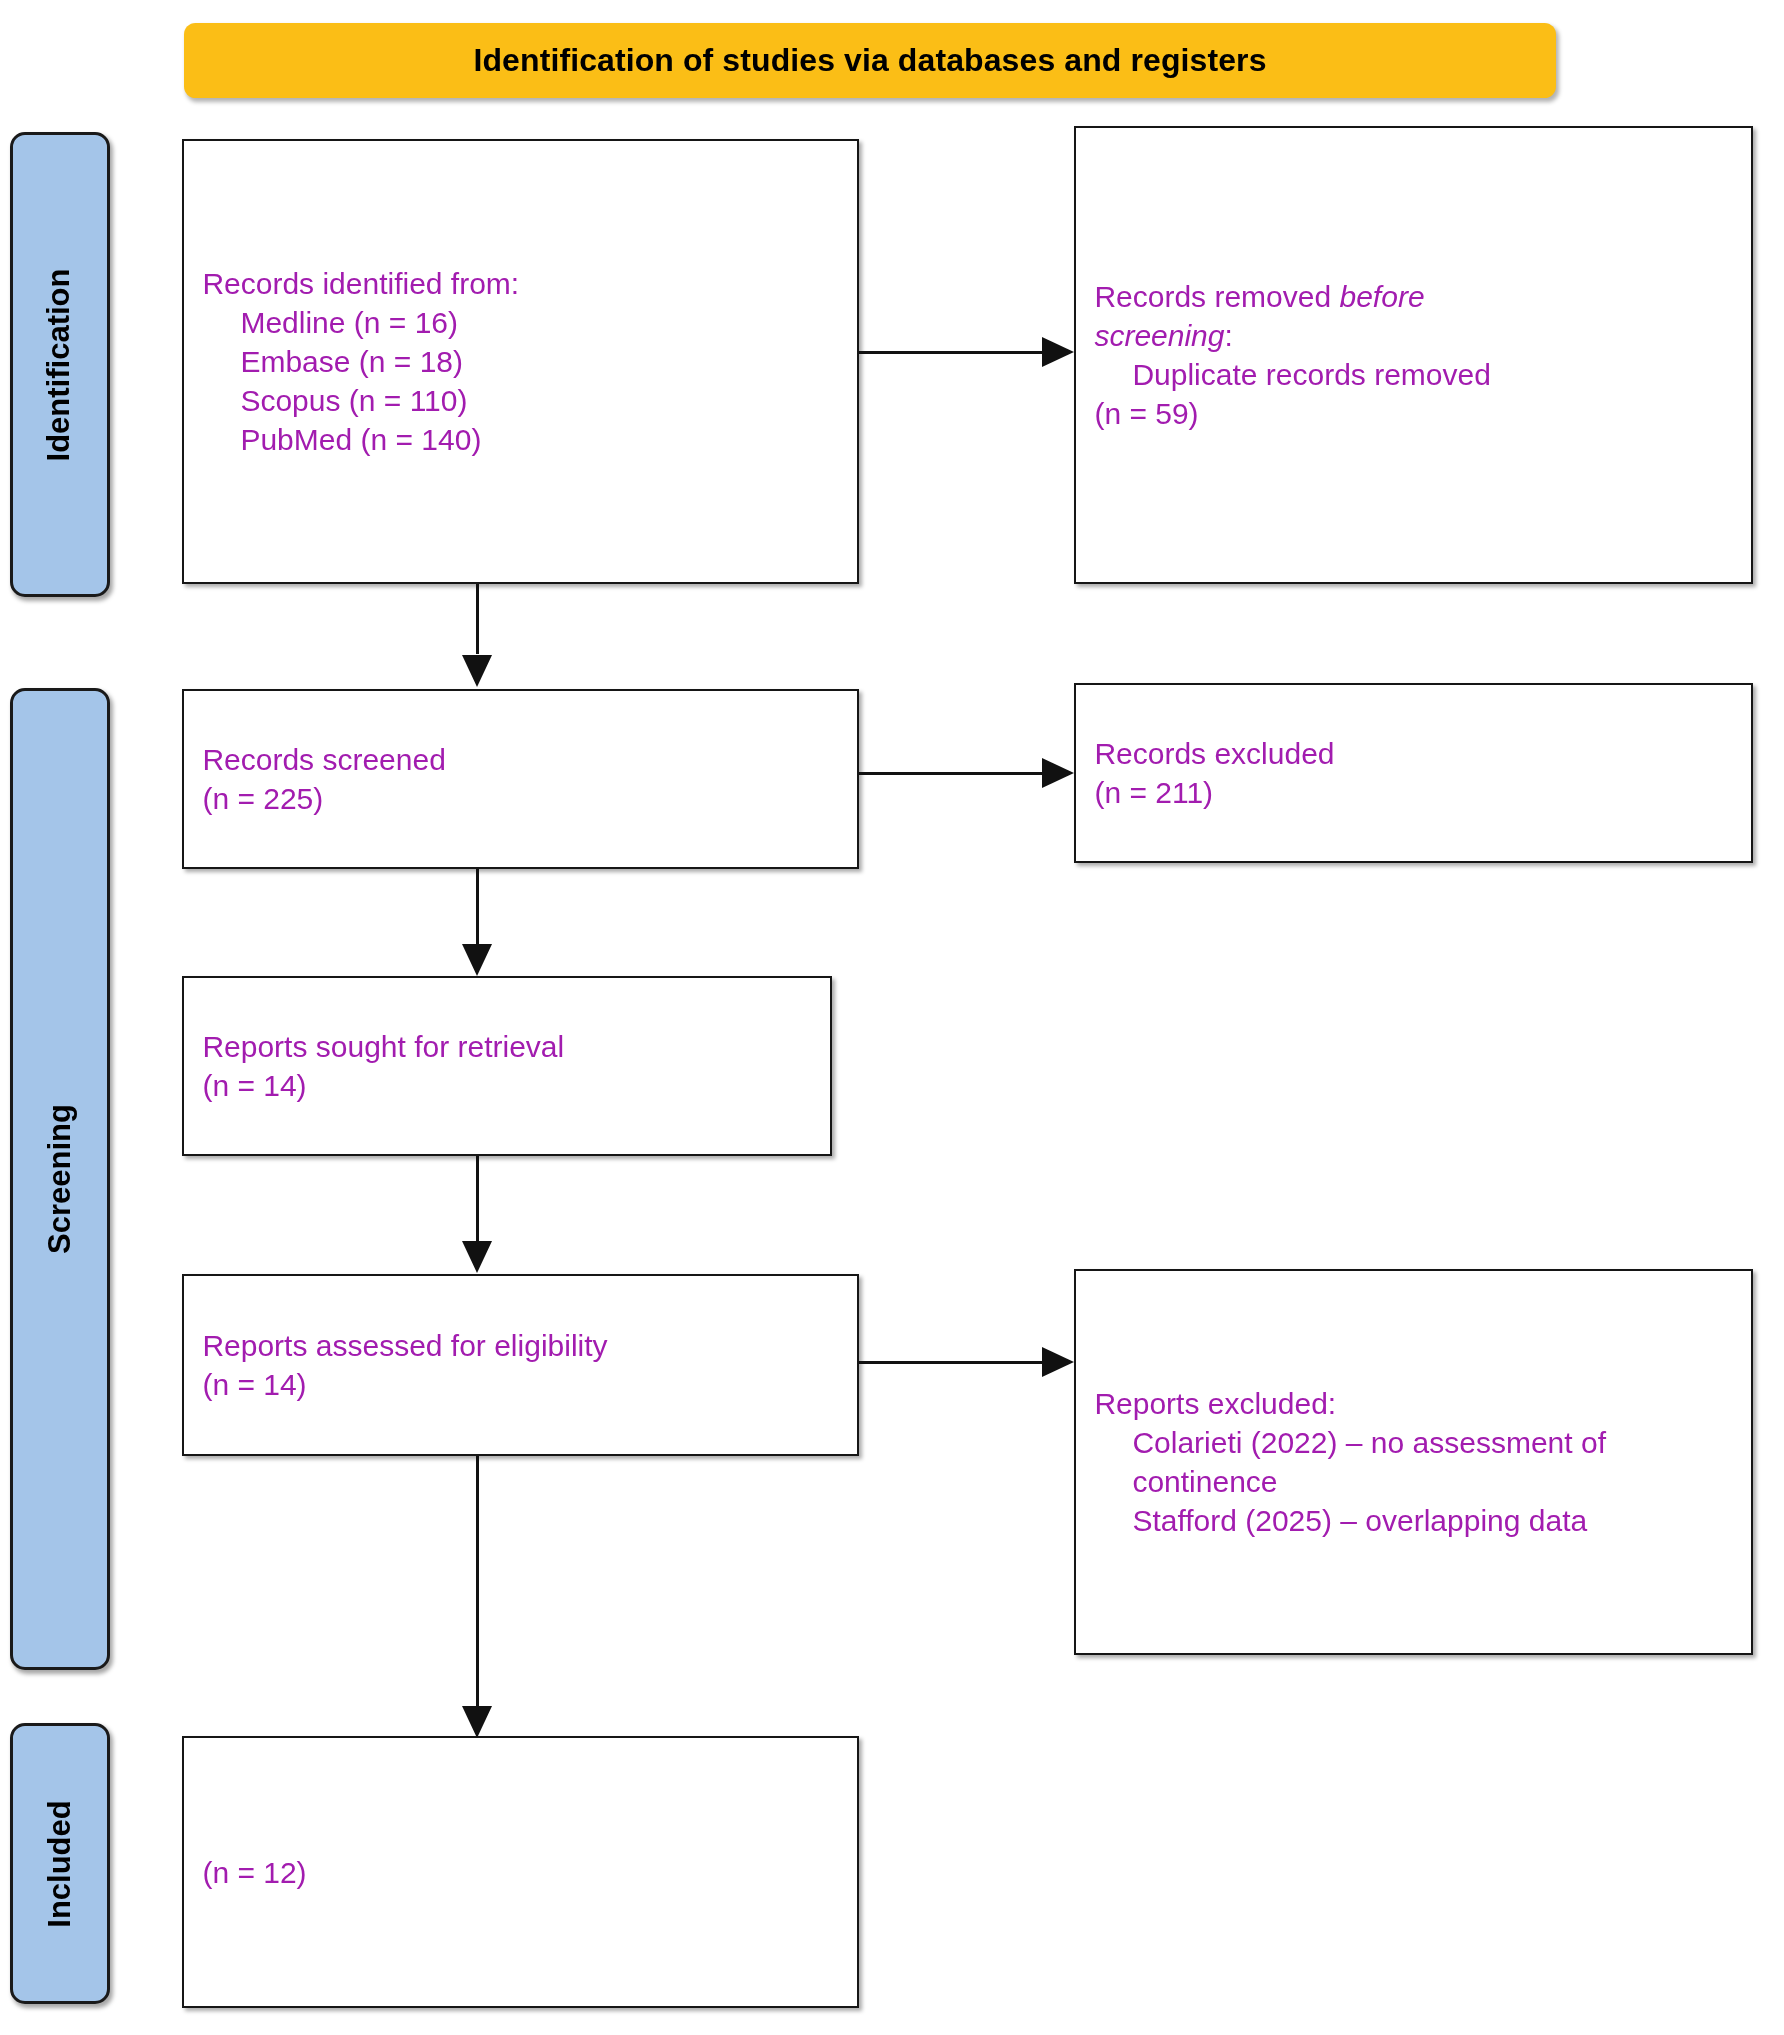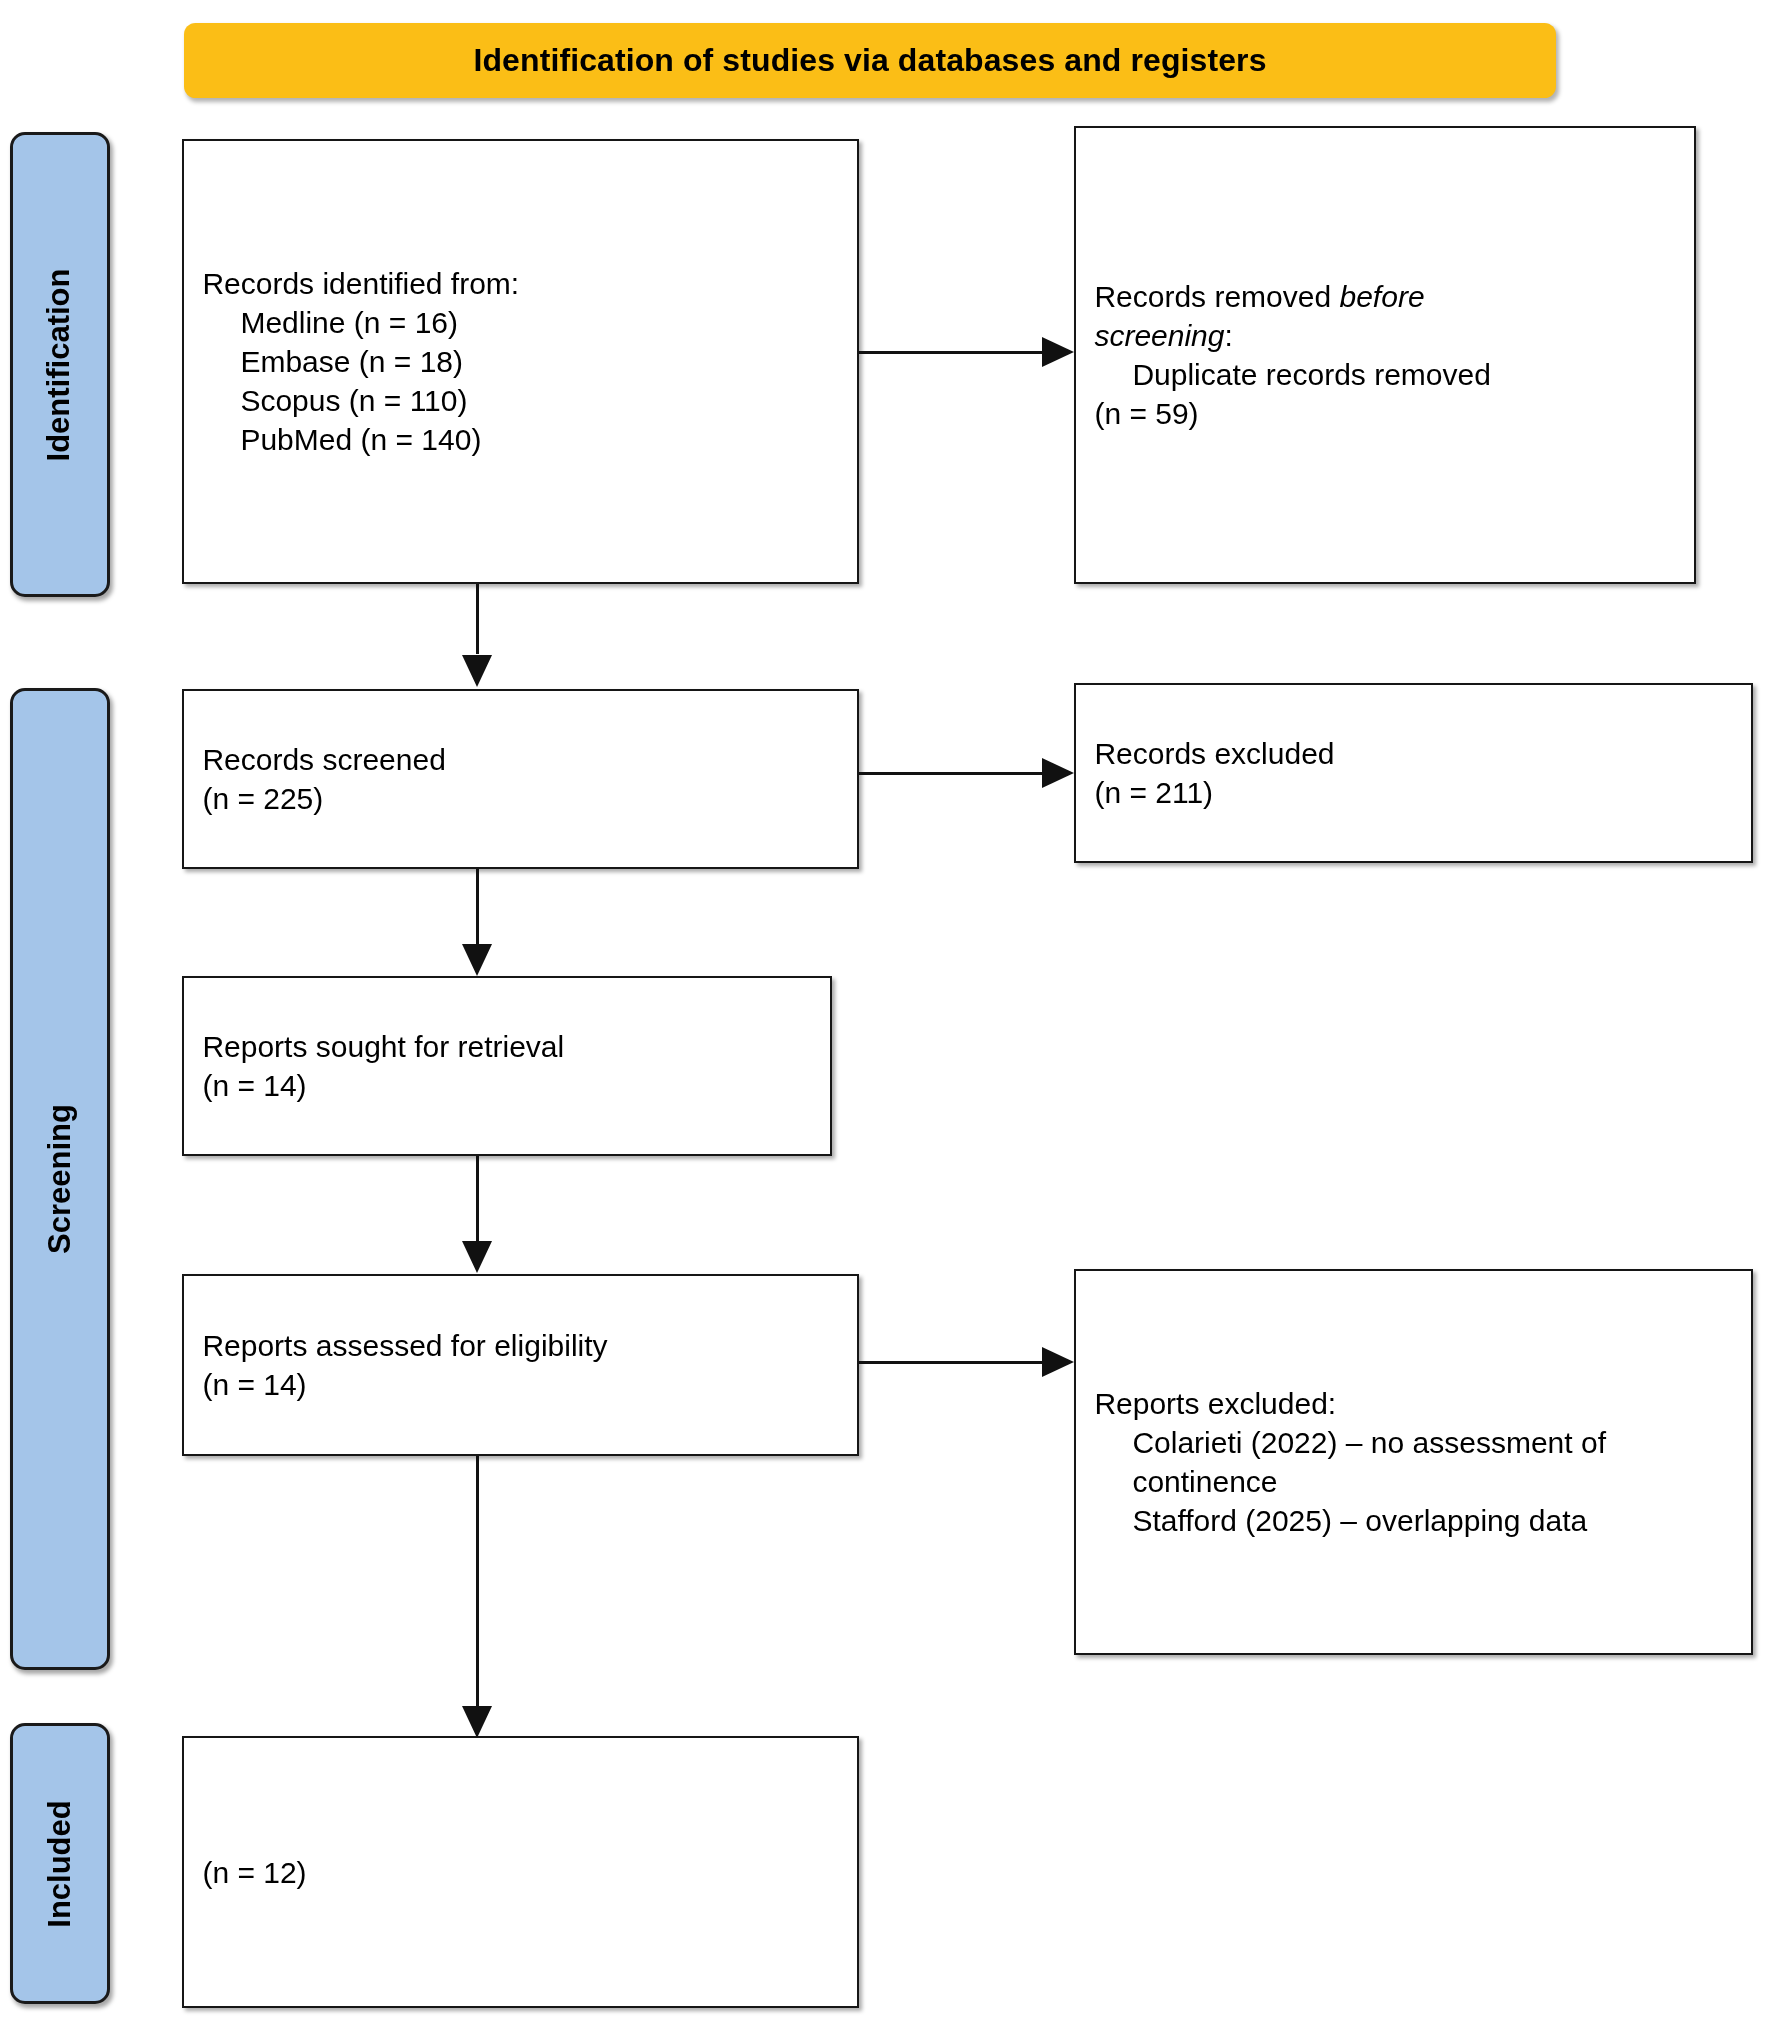--- a/index.html
+++ b/index.html
@@ -77,34 +77,34 @@
     box-sizing: border-box;
     display: flex;
     flex-direction: column;
     justify-content: center;
     padding: 0 18.4px;
   }
   .node p {
     margin: 0;
     font-size: 30px;
     line-height: 1.30;
-    color: #000000;
+    color: #a21caf;
   }
   .node p.indent {
     padding-left: 38px;
   }
   .node p.hang {
     padding-left: 38px;
     text-indent: 0;
   }
   em { font-style: italic; }
 
   
   #node-identified       { left: 182px;  top: 139px;  width: 677px; height: 445px; }
-  #node-removed          { left: 1074px; top: 126px;  width: 622px; height: 458px; }
+  #node-removed          { left: 1074px; top: 126px;  width: 679px; height: 458px; }
   #node-screened         { left: 182px;  top: 689px; width: 677px; height: 180px;  }
   #node-rec-excluded     { left: 1074px; top: 683px; width: 679px; height: 180px; justify-content: center;  }
   #node-sought           { left: 182px;  top: 976px; width: 650px; height: 180px;  }
   #node-assessed         { left: 182px;  top: 1274px; width: 677px; height: 182px;  }
   #node-rep-excluded     { left: 1074px; top: 1269px; width: 679px; height: 386px;  }
   #node-included         { left: 182px;  top: 1736px; width: 677px; height: 272px;  }
 
   
   .conn {
     position: absolute;

